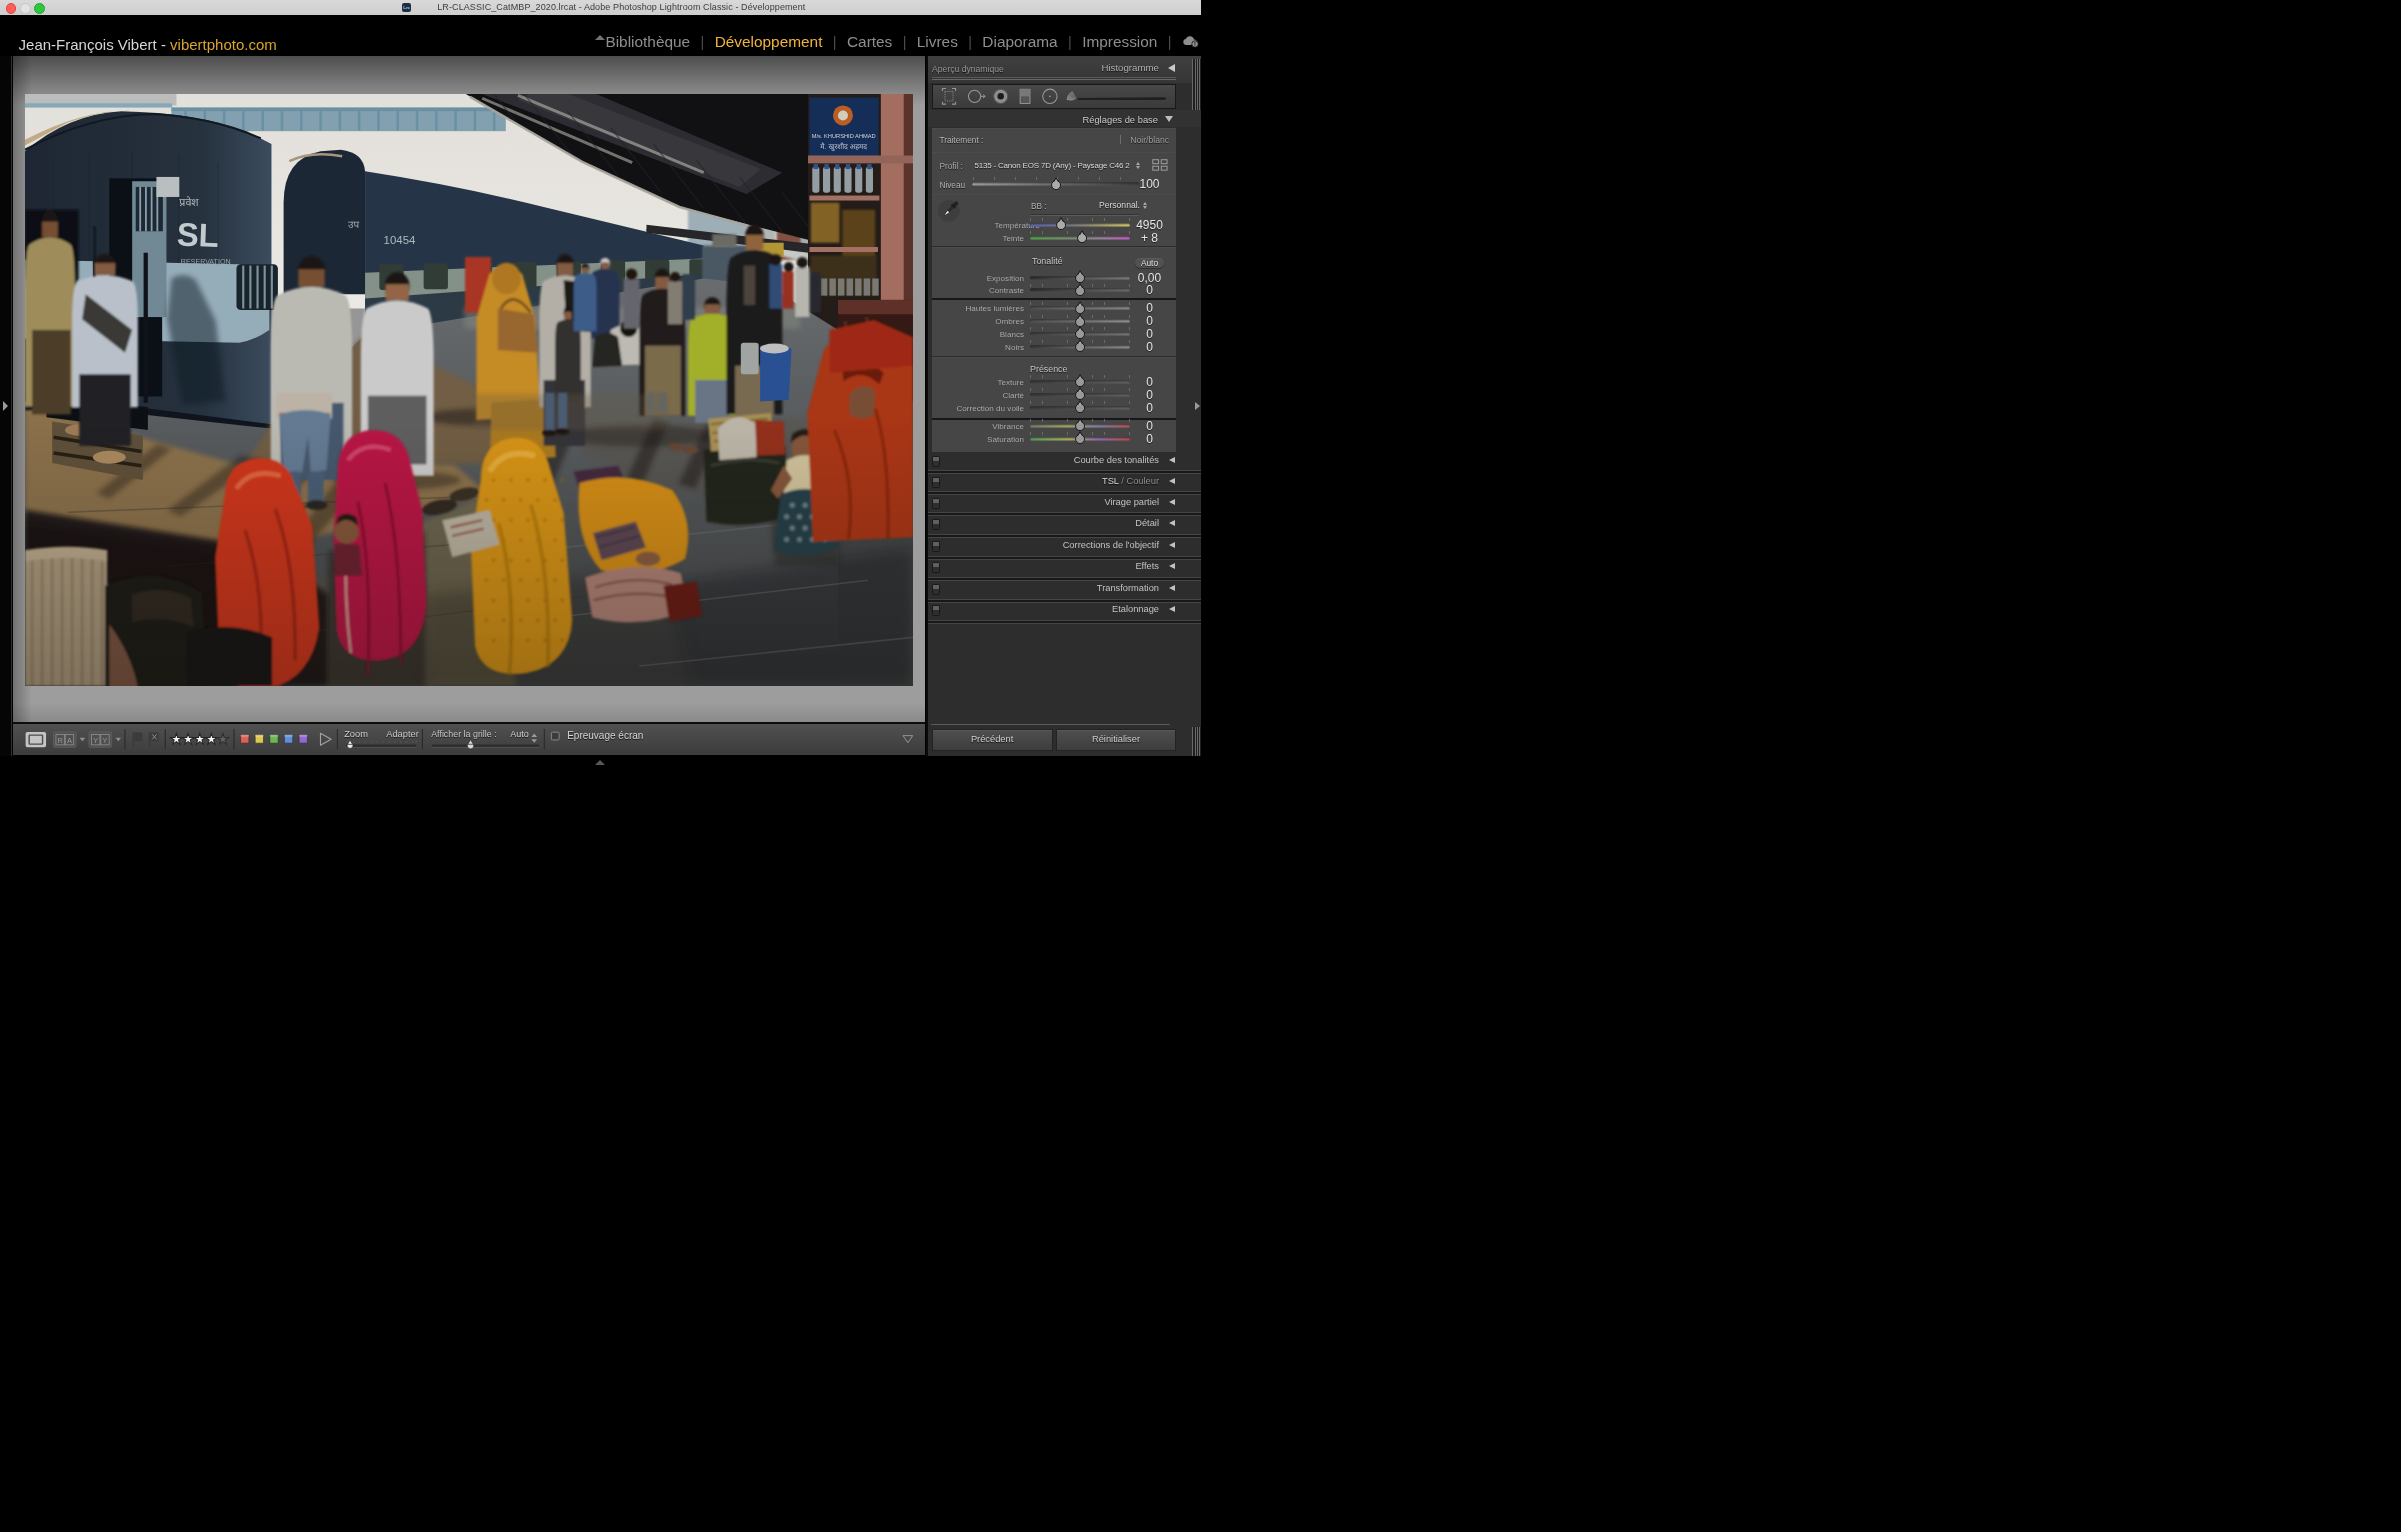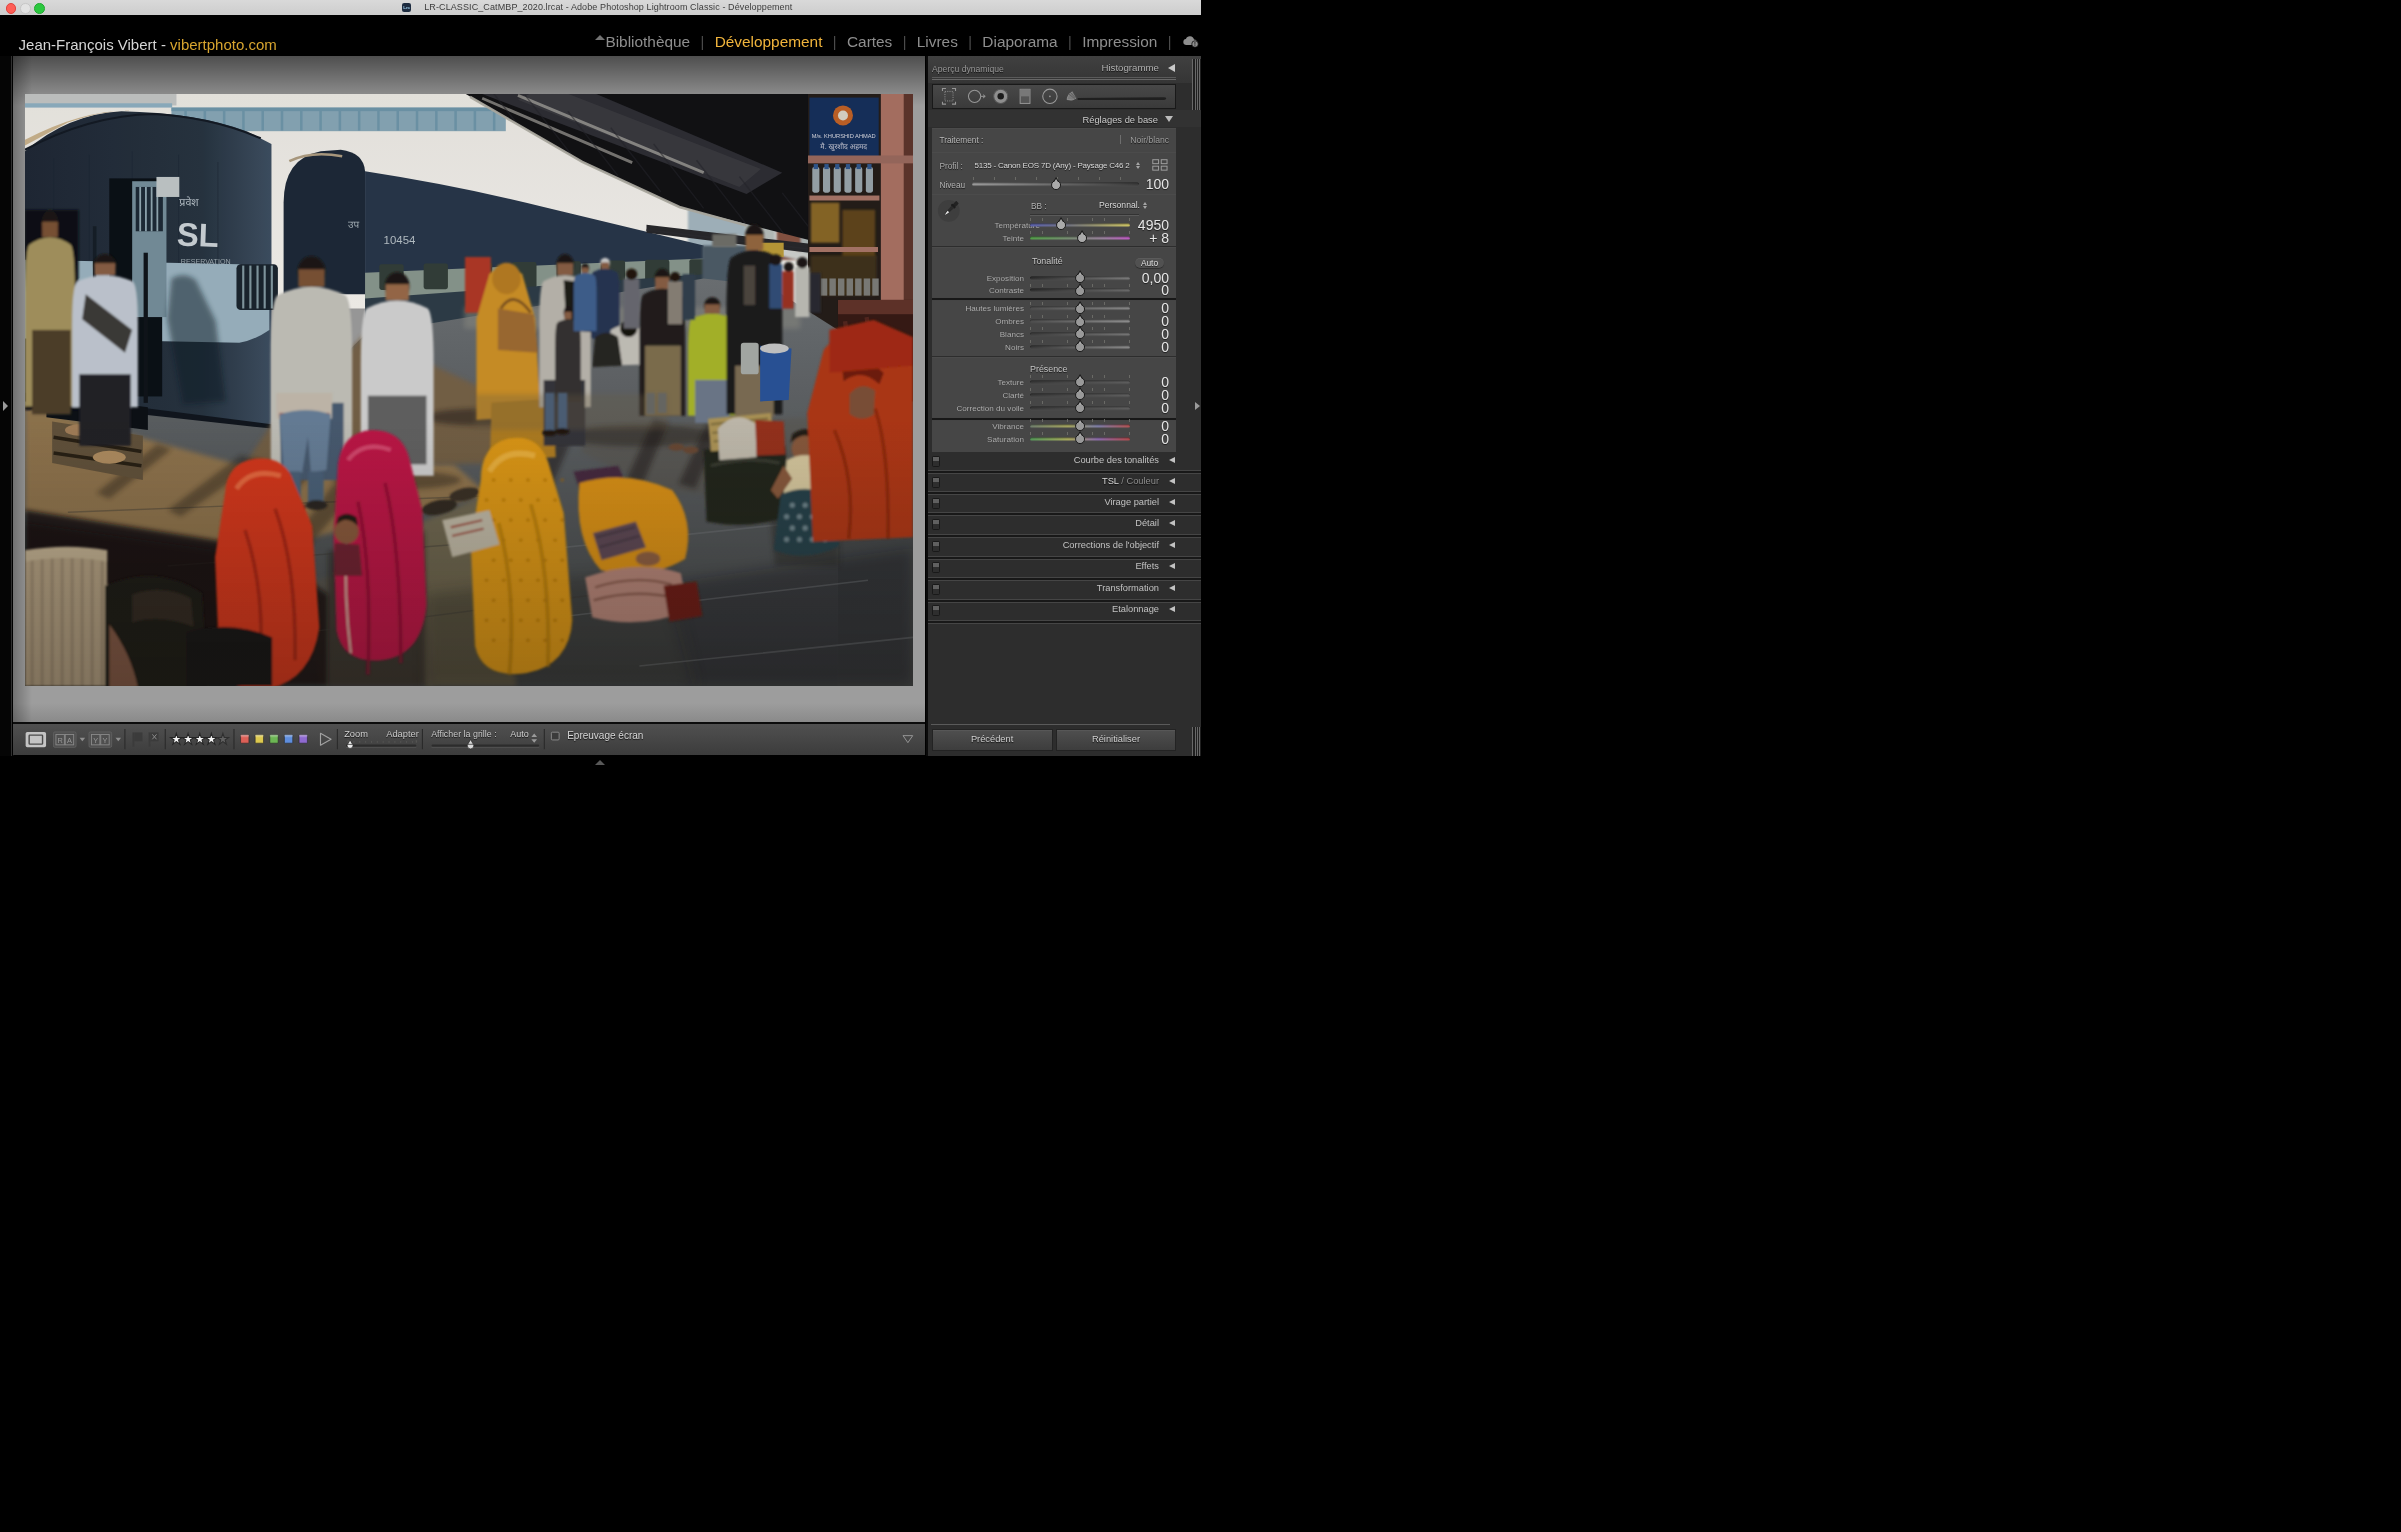--- a/index.html
+++ b/index.html
@@ -1,21 +1,21 @@
 <!DOCTYPE html>
 <html style="font-size:11.4px"><head>
 <meta charset="utf-8">
 <style>
   html,body{margin:0;padding:0;background:#000;}
   body{width:1201px;height:766px;overflow:hidden;position:relative;
        font-family:"Liberation Sans",sans-serif;-webkit-font-smoothing:antialiased;}
   .abs{position:absolute;}
   
   #titlebar{left:0;top:0;width:1201px;height:15px;
-    background:linear-gradient(#d9d9d9,#cdcdcd);border-bottom:0.7px solid #b8b8b8;}
+    background:linear-gradient(#d9d9d9,#cdcdcd);border-bottom:0.7px solid #b8b8b8;padding-left:26px;}
   .tl{position:absolute;top:3.2px;width:8.6px;height:8.6px;border-radius:50%;}
   #tl-r{left:5.7px;background:#fe5e56;border:0.4px solid #e0443e;}
   #tl-y{left:20px;background:#e2e2e2;border:0.4px solid #c6c6c6;}
   #tl-g{left:34px;background:#2bc83f;border:0.4px solid #24a732;}
   #titletext{left:15.7px;right:0;top:0;height:15px;text-align:center;line-height:15px;
     font-size:9px;color:#3c3c3c;letter-spacing:0.1px;}
   #appicon{left:402px;top:2.9px;width:9.3px;height:9.3px;border-radius:2.1px;background:#1d2c40;
     color:#9ecdea;font-size:4.4px;line-height:9.3px;text-align:center;font-weight:bold;}
   
   #blackbar{left:0;top:15px;width:1201px;height:40px;background:#000;}
@@ -54,21 +54,21 @@
   .shadow{text-shadow:0 0.7px 0.7px rgba(0,0,0,.7);}
   #rphead{left:0;top:0;width:273px;height:27px;background:linear-gradient(#404040,#353535);}
   #histbar{left:4.1px;top:20.6px;width:244px;height:1.9px;background:#353535;
      border-top:0.7px solid #5a5a5a;border-bottom:0.7px solid #686868;}
   #toolstrip{left:4.1px;top:28px;width:242px;height:23px;border:0.7px solid #191919;
      background:linear-gradient(#484848,#3a3a3a);}
   #reghead{left:0px;top:54px;width:273px;height:17px;background:#323232;}
   .box{left:4.1px;width:244px;background:#464646;box-shadow:inset 0 0.7px 0 rgba(255,255,255,.045);}
   .lab{left:0;width:96px;text-align:right;font-size:8.1px;color:#b4b4b4;
        text-shadow:0 0.7px 0.7px rgba(0,0,0,.55);transform:translateY(-50%);}
-  .val{left:202px;width:39px;text-align:right;font-size:14px;color:#e6e6e6;
+  .val{left:202px;width:39px;text-align:center;font-size:12px;color:#e6e6e6;
        text-shadow:0 0.7px 0.7px rgba(0,0,0,.55);transform:translateY(-50%);}
   .trk{left:102px;width:100px;height:2.9px;border-radius:1.8px;transform:translateY(-50%);
        box-shadow:0 0.7px 0 rgba(255,255,255,.07), inset 0 0.7px 0.7px rgba(0,0,0,.5);}
   .ticks{left:102px;width:101px;height:2.5px;
        background:repeating-linear-gradient(90deg,#6a6a66 0 0.7px,rgba(0,0,0,0) 0.7px 12.4px);}
   .thumb{width:7.9px;height:7.9px;border-radius:50%;background:#aaa;border:1.1px solid #181818;
        transform:translate(-50%,-50%);}
   .thumb:before{content:'';position:absolute;left:0.9px;top:-4.1px;width:0;height:0;
        border-left:3px solid transparent;border-right:3px solid transparent;
        border-bottom:5px solid #181818;}

